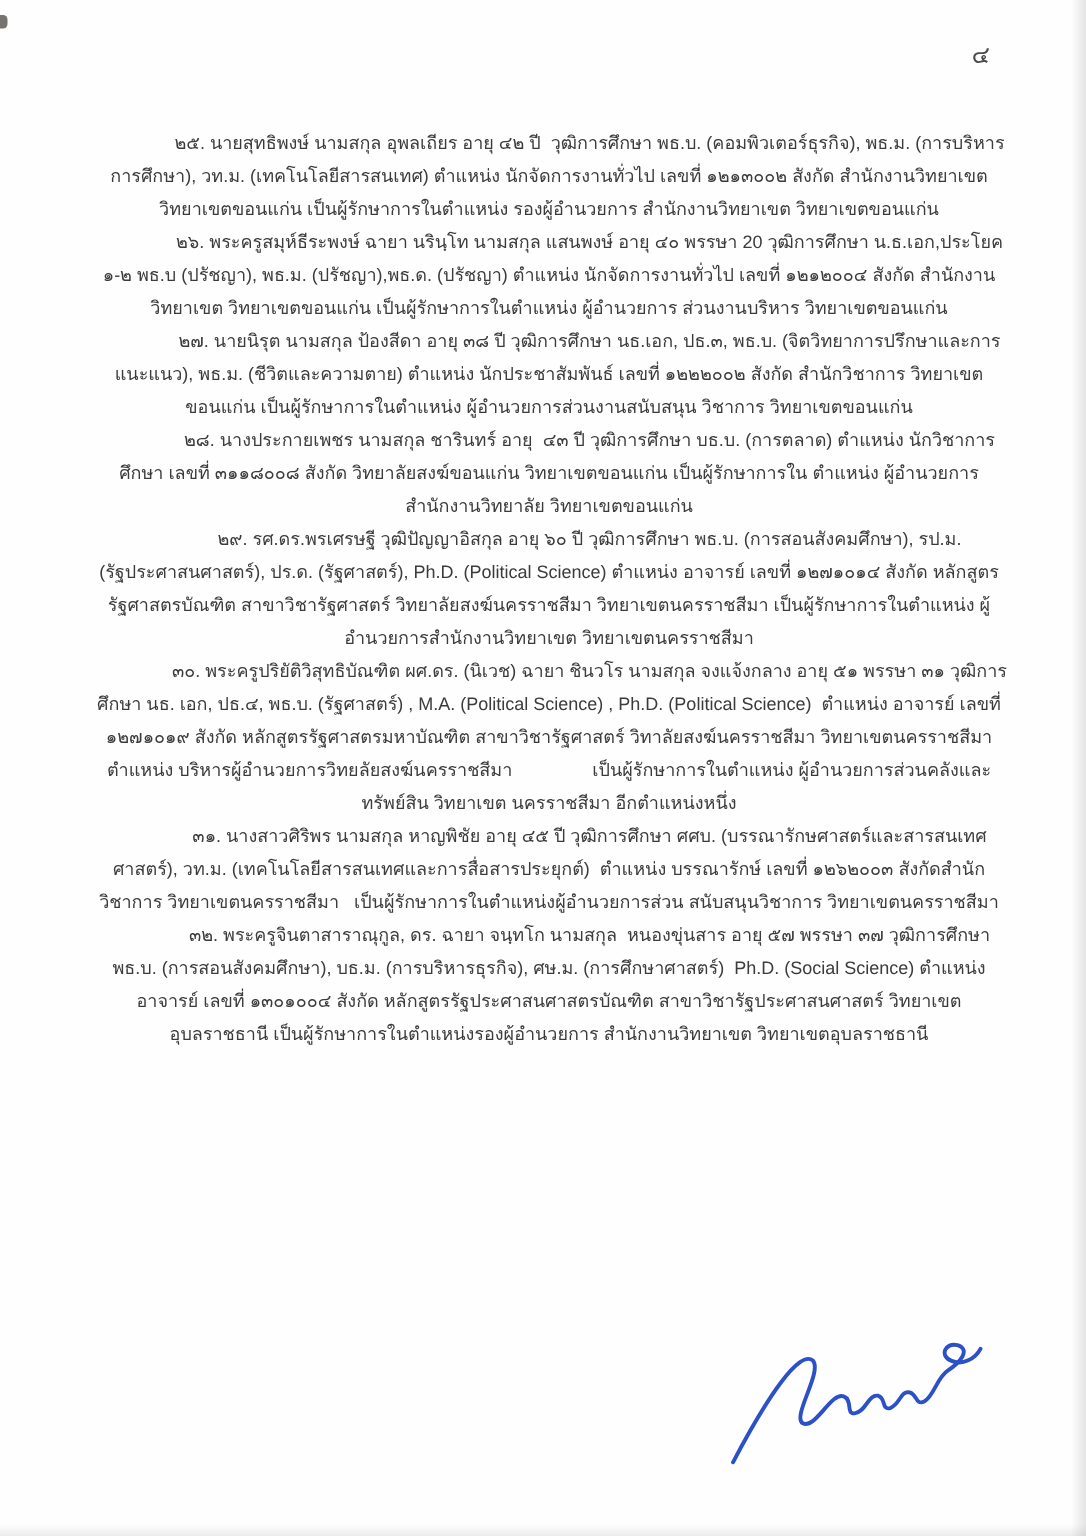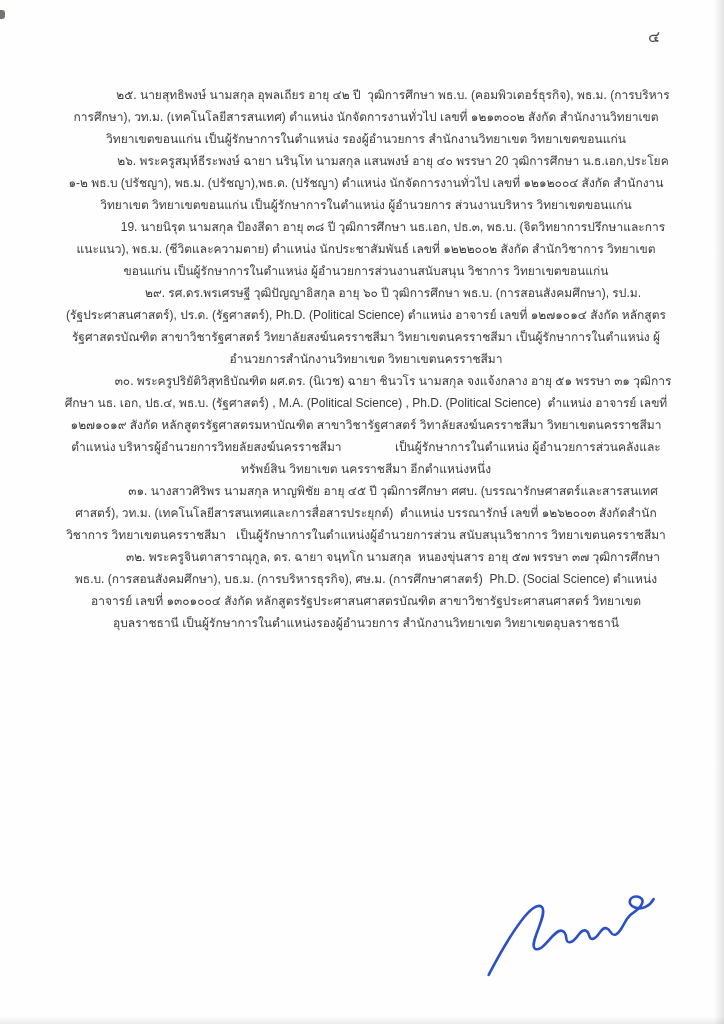--- a/index.html
+++ b/index.html
@@ -73,21 +73,22 @@
 
 <div class="page">
 
   <div class="scan-speck"></div>
 
   <div class="page-number">๔</div>
 
   <div class="doc-body">
     <p>๒๕. นายสุทธิพงษ์ นามสกุล อุพลเถียร อายุ ๔๒ ปี  วุฒิการศึกษา พธ.บ. (คอมพิวเตอร์ธุรกิจ), พธ.ม. (การบริหารการศึกษา), วท.ม. (เทคโนโลยีสารสนเทศ) ตำแหน่ง นักจัดการงานทั่วไป เลขที่ ๑๒๑๓๐๐๒ สังกัด สำนักงานวิทยาเขต วิทยาเขตขอนแก่น เป็นผู้รักษาการในตำแหน่ง รองผู้อำนวยการ สำนักงานวิทยาเขต วิทยาเขตขอนแก่น</p>
     <p>๒๖. พระครูสมุห์ธีระพงษ์ ฉายา นรินฺโท นามสกุล แสนพงษ์ อายุ ๔๐ พรรษา 20 วุฒิการศึกษา น.ธ.เอก,ประโยค ๑-๒ พธ.บ (ปรัชญา), พธ.ม. (ปรัชญา),พธ.ด. (ปรัชญา) ตำแหน่ง นักจัดการงานทั่วไป เลขที่ ๑๒๑๒๐๐๔ สังกัด สำนักงานวิทยาเขต วิทยาเขตขอนแก่น เป็นผู้รักษาการในตำแหน่ง ผู้อำนวยการ ส่วนงานบริหาร วิทยาเขตขอนแก่น</p>
-    <p>19. นายนิรุต นามสกุล ป้องสีดา อายุ ๓๘ ปี วุฒิการศึกษา นธ.เอก, ปธ.๓, พธ.บ. (จิตวิทยาการปรึกษาและการแนะแนว), พธ.ม. (ชีวิตและความตาย) ตำแหน่ง นักประชาสัมพันธ์ เลขที่ ๑๒๒๒๐๐๒ สังกัด สำนักวิชาการ วิทยาเขตขอนแก่น เป็นผู้รักษาการในตำแหน่ง ผู้อำนวยการส่วนงานสนับสนุน วิชาการ วิทยาเขตขอนแก่น</p>
+    <p>๒๗. นายนิรุต นามสกุล ป้องสีดา อายุ ๓๘ ปี วุฒิการศึกษา นธ.เอก, ปธ.๓, พธ.บ. (จิตวิทยาการปรึกษาและการแนะแนว), พธ.ม. (ชีวิตและความตาย) ตำแหน่ง นักประชาสัมพันธ์ เลขที่ ๑๒๒๒๐๐๒ สังกัด สำนักวิชาการ วิทยาเขตขอนแก่น เป็นผู้รักษาการในตำแหน่ง ผู้อำนวยการส่วนงานสนับสนุน วิชาการ วิทยาเขตขอนแก่น</p>
+    <p>๒๘. นางประกายเพชร นามสกุล ชารินทร์ อายุ  ๔๓ ปี วุฒิการศึกษา บธ.บ. (การตลาด) ตำแหน่ง นักวิชาการศึกษา เลขที่ ๓๑๑๘๐๐๘ สังกัด วิทยาลัยสงฆ์ขอนแก่น วิทยาเขตขอนแก่น เป็นผู้รักษาการใน ตำแหน่ง ผู้อำนวยการสำนักงานวิทยาลัย วิทยาเขตขอนแก่น</p>
     <p>๒๙. รศ.ดร.พรเศรษฐี วุฒิปัญญาอิสกุล อายุ ๖๐ ปี วุฒิการศึกษา พธ.บ. (การสอนสังคมศึกษา), รป.ม. (รัฐประศาสนศาสตร์), ปร.ด. (รัฐศาสตร์), Ph.D. (Political Science) ตำแหน่ง อาจารย์ เลขที่ ๑๒๗๑๐๑๔ สังกัด หลักสูตรรัฐศาสตรบัณฑิต สาขาวิชารัฐศาสตร์ วิทยาลัยสงฆ์นครราชสีมา วิทยาเขตนครราชสีมา เป็นผู้รักษาการในตำแหน่ง ผู้อำนวยการสำนักงานวิทยาเขต วิทยาเขตนครราชสีมา</p>
     <p>๓๐. พระครูปริยัติวิสุทธิบัณฑิต ผศ.ดร. (นิเวช) ฉายา ชินวโร นามสกุล จงแจ้งกลาง อายุ ๕๑ พรรษา ๓๑ วุฒิการศึกษา นธ. เอก, ปธ.๔, พธ.บ. (รัฐศาสตร์) , M.A. (Political Science) , Ph.D. (Political Science)  ตำแหน่ง อาจารย์ เลขที่ ๑๒๗๑๐๑๙ สังกัด หลักสูตรรัฐศาสตรมหาบัณฑิต สาขาวิชารัฐศาสตร์ วิทาลัยสงฆ์นครราชสีมา วิทยาเขตนครราชสีมา ตำแหน่ง บริหารผู้อำนวยการวิทยลัยสงฆ์นครราชสีมา                เป็นผู้รักษาการในตำแหน่ง ผู้อำนวยการส่วนคลังและทรัพย์สิน วิทยาเขต นครราชสีมา อีกตำแหน่งหนึ่ง</p>
     <p>๓๑. นางสาวศิริพร นามสกุล หาญพิชัย อายุ ๔๕ ปี วุฒิการศึกษา ศศบ. (บรรณารักษศาสตร์และสารสนเทศศาสตร์), วท.ม. (เทคโนโลยีสารสนเทศและการสื่อสารประยุกต์)  ตำแหน่ง บรรณารักษ์ เลขที่ ๑๒๖๒๐๐๓ สังกัดสำนักวิชาการ วิทยาเขตนครราชสีมา   เป็นผู้รักษาการในตำแหน่งผู้อำนวยการส่วน สนับสนุนวิชาการ วิทยาเขตนครราชสีมา</p>
     <p>๓๒. พระครูจินตาสาราณุกูล, ดร. ฉายา จนฺทโก นามสกุล  หนองขุ่นสาร อายุ ๕๗ พรรษา ๓๗ วุฒิการศึกษา พธ.บ. (การสอนสังคมศึกษา), บธ.ม. (การบริหารธุรกิจ), ศษ.ม. (การศึกษาศาสตร์)  Ph.D. (Social Science) ตำแหน่ง อาจารย์ เลขที่ ๑๓๐๑๐๐๔ สังกัด หลักสูตรรัฐประศาสนศาสตรบัณฑิต สาขาวิชารัฐประศาสนศาสตร์ วิทยาเขตอุบลราชธานี เป็นผู้รักษาการในตำแหน่งรองผู้อำนวยการ สำนักงานวิทยาเขต วิทยาเขตอุบลราชธานี</p>
   </div>
 
   <div class="signature">
     <svg viewBox="0 0 186 96" fill="none" xmlns="http://www.w3.org/2000/svg">
       <path d="M6 88 C 34 46, 58 18, 66 26 C 72 34, 48 62, 55 67 C 63 72, 76 48, 84 52
                C 90 55, 84 64, 90 64 C 98 64, 100 52, 107 54 C 112 56, 108 64, 114 63

